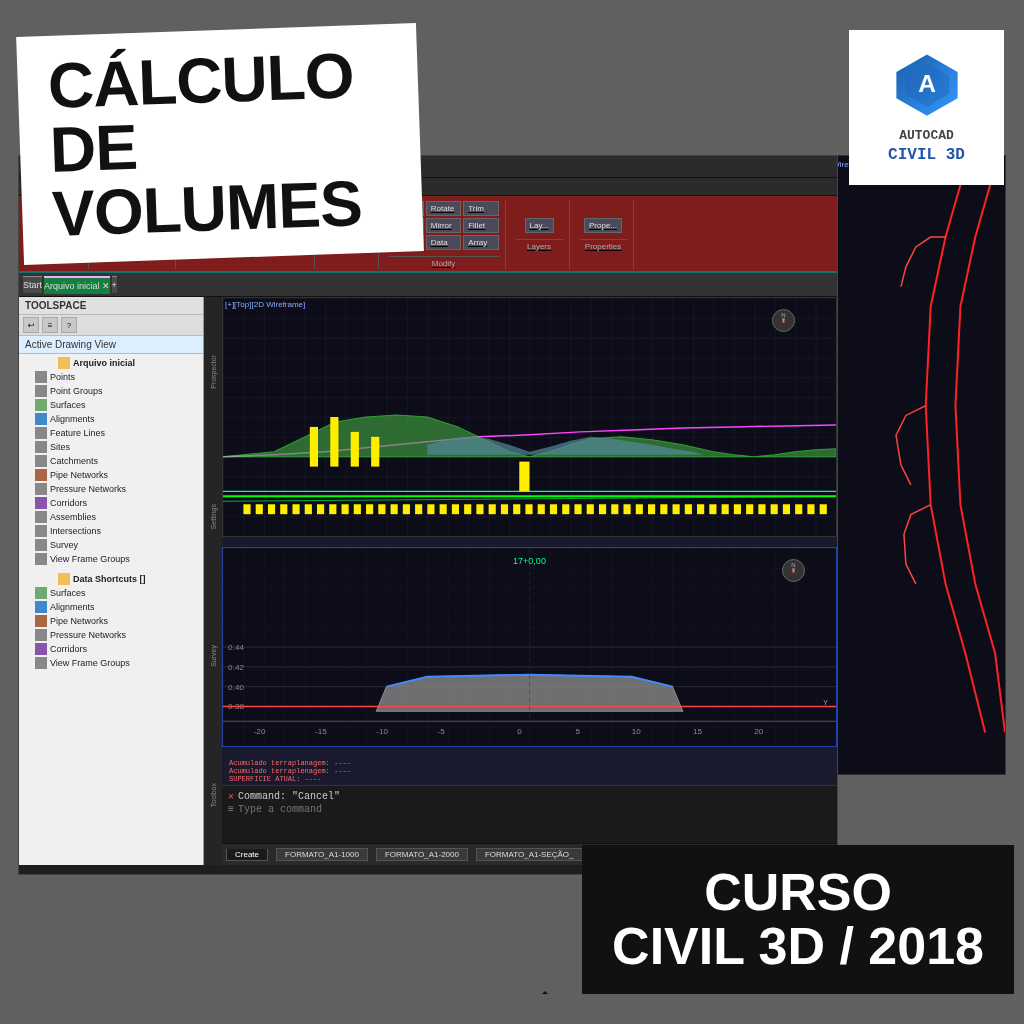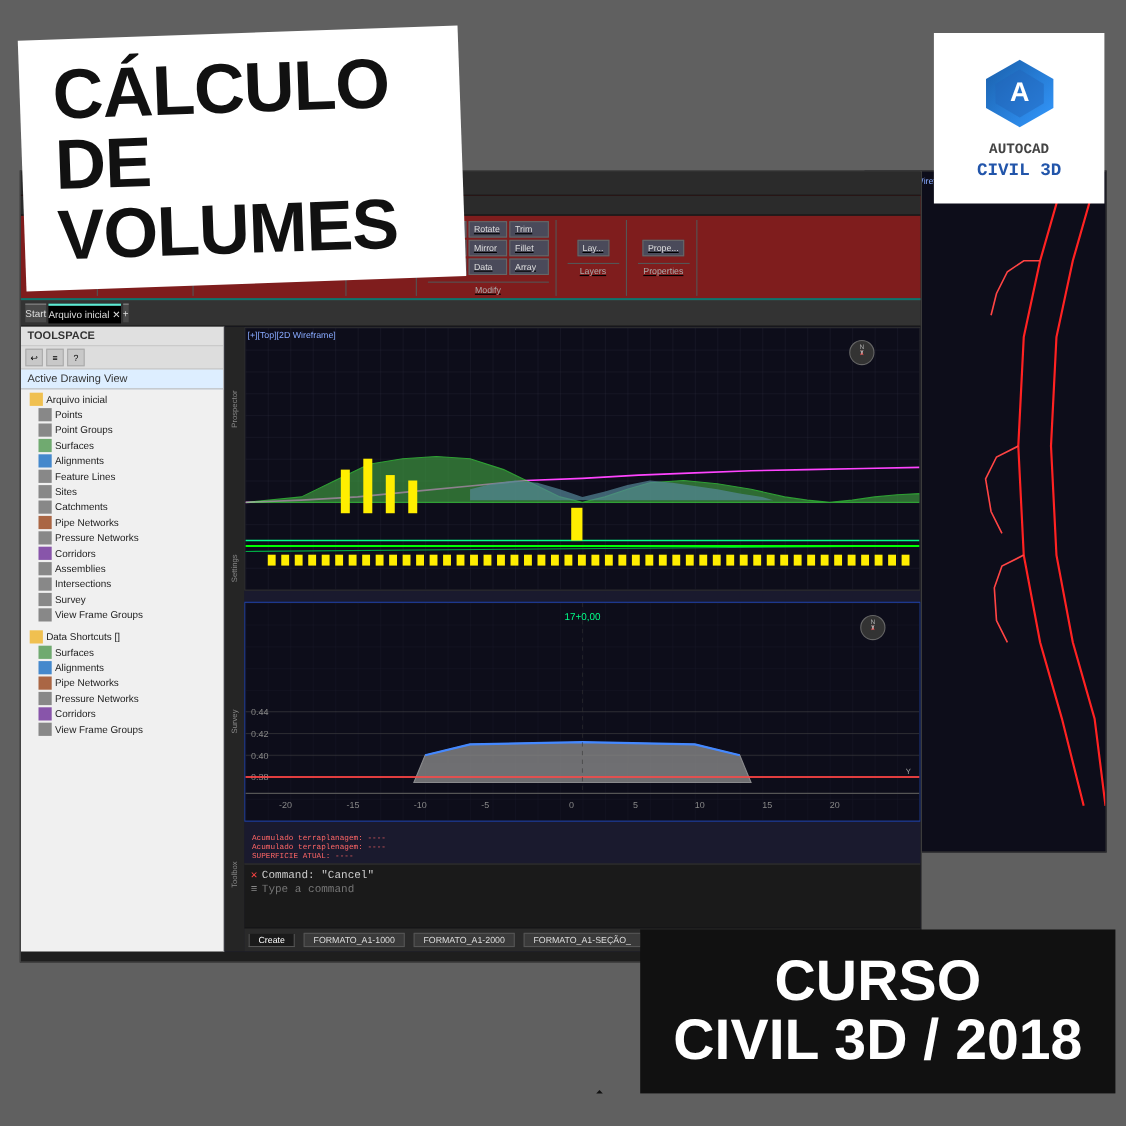--- a/index.html
+++ b/index.html
@@ -146,22 +146,22 @@
     }
     .tab {
       background: #4a4a4a;
       padding: 3px 0;
       border-top: 1px solid #888;
       color: #ddd;
       font-size: 9px;
       cursor: pointer;
     }
     .tab.active {
-      background: #000000;
-      border-top: 2px solid #5eead4;
+      background: #15803d;
+      border-top: 2px solid #f0abfc;
     }
 
     
     .main-content {
       display: flex;
       height: calc(100% - 150px);
     }
 
     
     .toolspace {
@@ -211,22 +211,23 @@
     .ts-item {
       padding: 1px 4px 1px 16px;
       font-size: 9px;
       color: #222;
       cursor: pointer;
       display: flex;
       align-items: center;
       gap: 3px;
     }
     .ts-item.bold {
-      font-weight: normal;
+      font-weight: bold;
       padding-left: 8px;
+      margin-left: 31px;
     }
     .ts-item .icon {
       width: 12px;
       height: 12px;
       background: #888;
       display: inline-block;
       flex-shrink: 0;
     }
     .ts-item .icon.folder { background: #f0c050; }
     .ts-item .icon.surface { background: #70aa70; }

